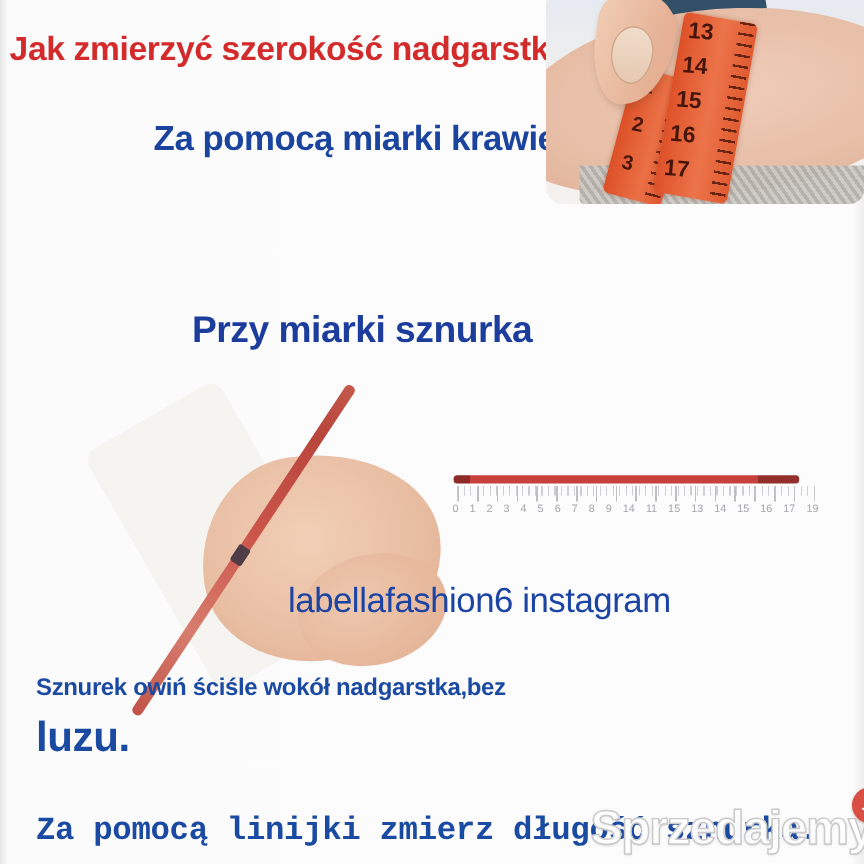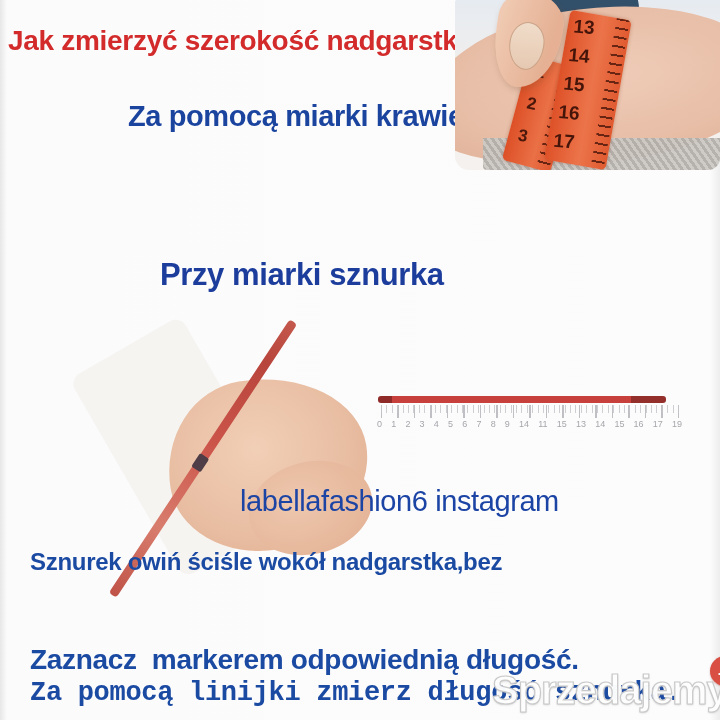--- a/index.html
+++ b/index.html
@@ -20,21 +20,21 @@
   }
   .method-string{
     left:160px;top:257px;font-size:31px;font-weight:700;color:#1c3d9c;
     letter-spacing:-0.4px;white-space:pre;
   }
   .credit{
     left:204px;top:485px;font-size:29px;font-weight:400;color:#1b44a5;
     letter-spacing:-0.4px;white-space:pre;z-index:6;margin-left:36px;
   }
   .instr{left:30px;font-weight:700;color:#1b4aa2;letter-spacing:-0.3px;white-space:pre;z-index:6;}
-  .instr-1{top:548px;font-size:24px;}
+  .instr-1{top:562px;font-size:20px;}
   .instr-2{top:595px;font-size:35px;}
   .instr-3{top:644px;font-size:28px;}
   .instr-4{top:678px;font-size:27px;font-family:Liberation Mono, monospace;}
 
   
   .photo-tape{
     left:455px;top:0;width:265px;height:170px;border-radius:2px 0 12px 14px;overflow:hidden;
     background:linear-gradient(180deg,#e6ebf1 0%,#f2efec 45%,#f4f1ee 100%);
   }
   .sleeve{
@@ -206,21 +206,21 @@
       <span>15</span>
       <span>13</span>
       <span>14</span>
       <span>15</span>
       <span>16</span>
       <span>17</span>
       <span>19</span>
     </div>
 
   <div class="abs instr instr-1">Sznurek owiń ściśle wokół nadgarstka,bez</div>
-  <div class="abs instr instr-3">Zaznacz  markerem odpowiednią długość.</div>
+  <div class="abs instr instr-2">luzu.</div>
   <div class="abs instr instr-4">Za pomocą linijki zmierz długość sznurka.</div>
 
   <div class="abs watermark">
     <span class="wm-text">Sprzedajemy</span>
     <div class="wm-badge">
       <span>.pl</span>
     </div>
   </div>
 
 </div>

